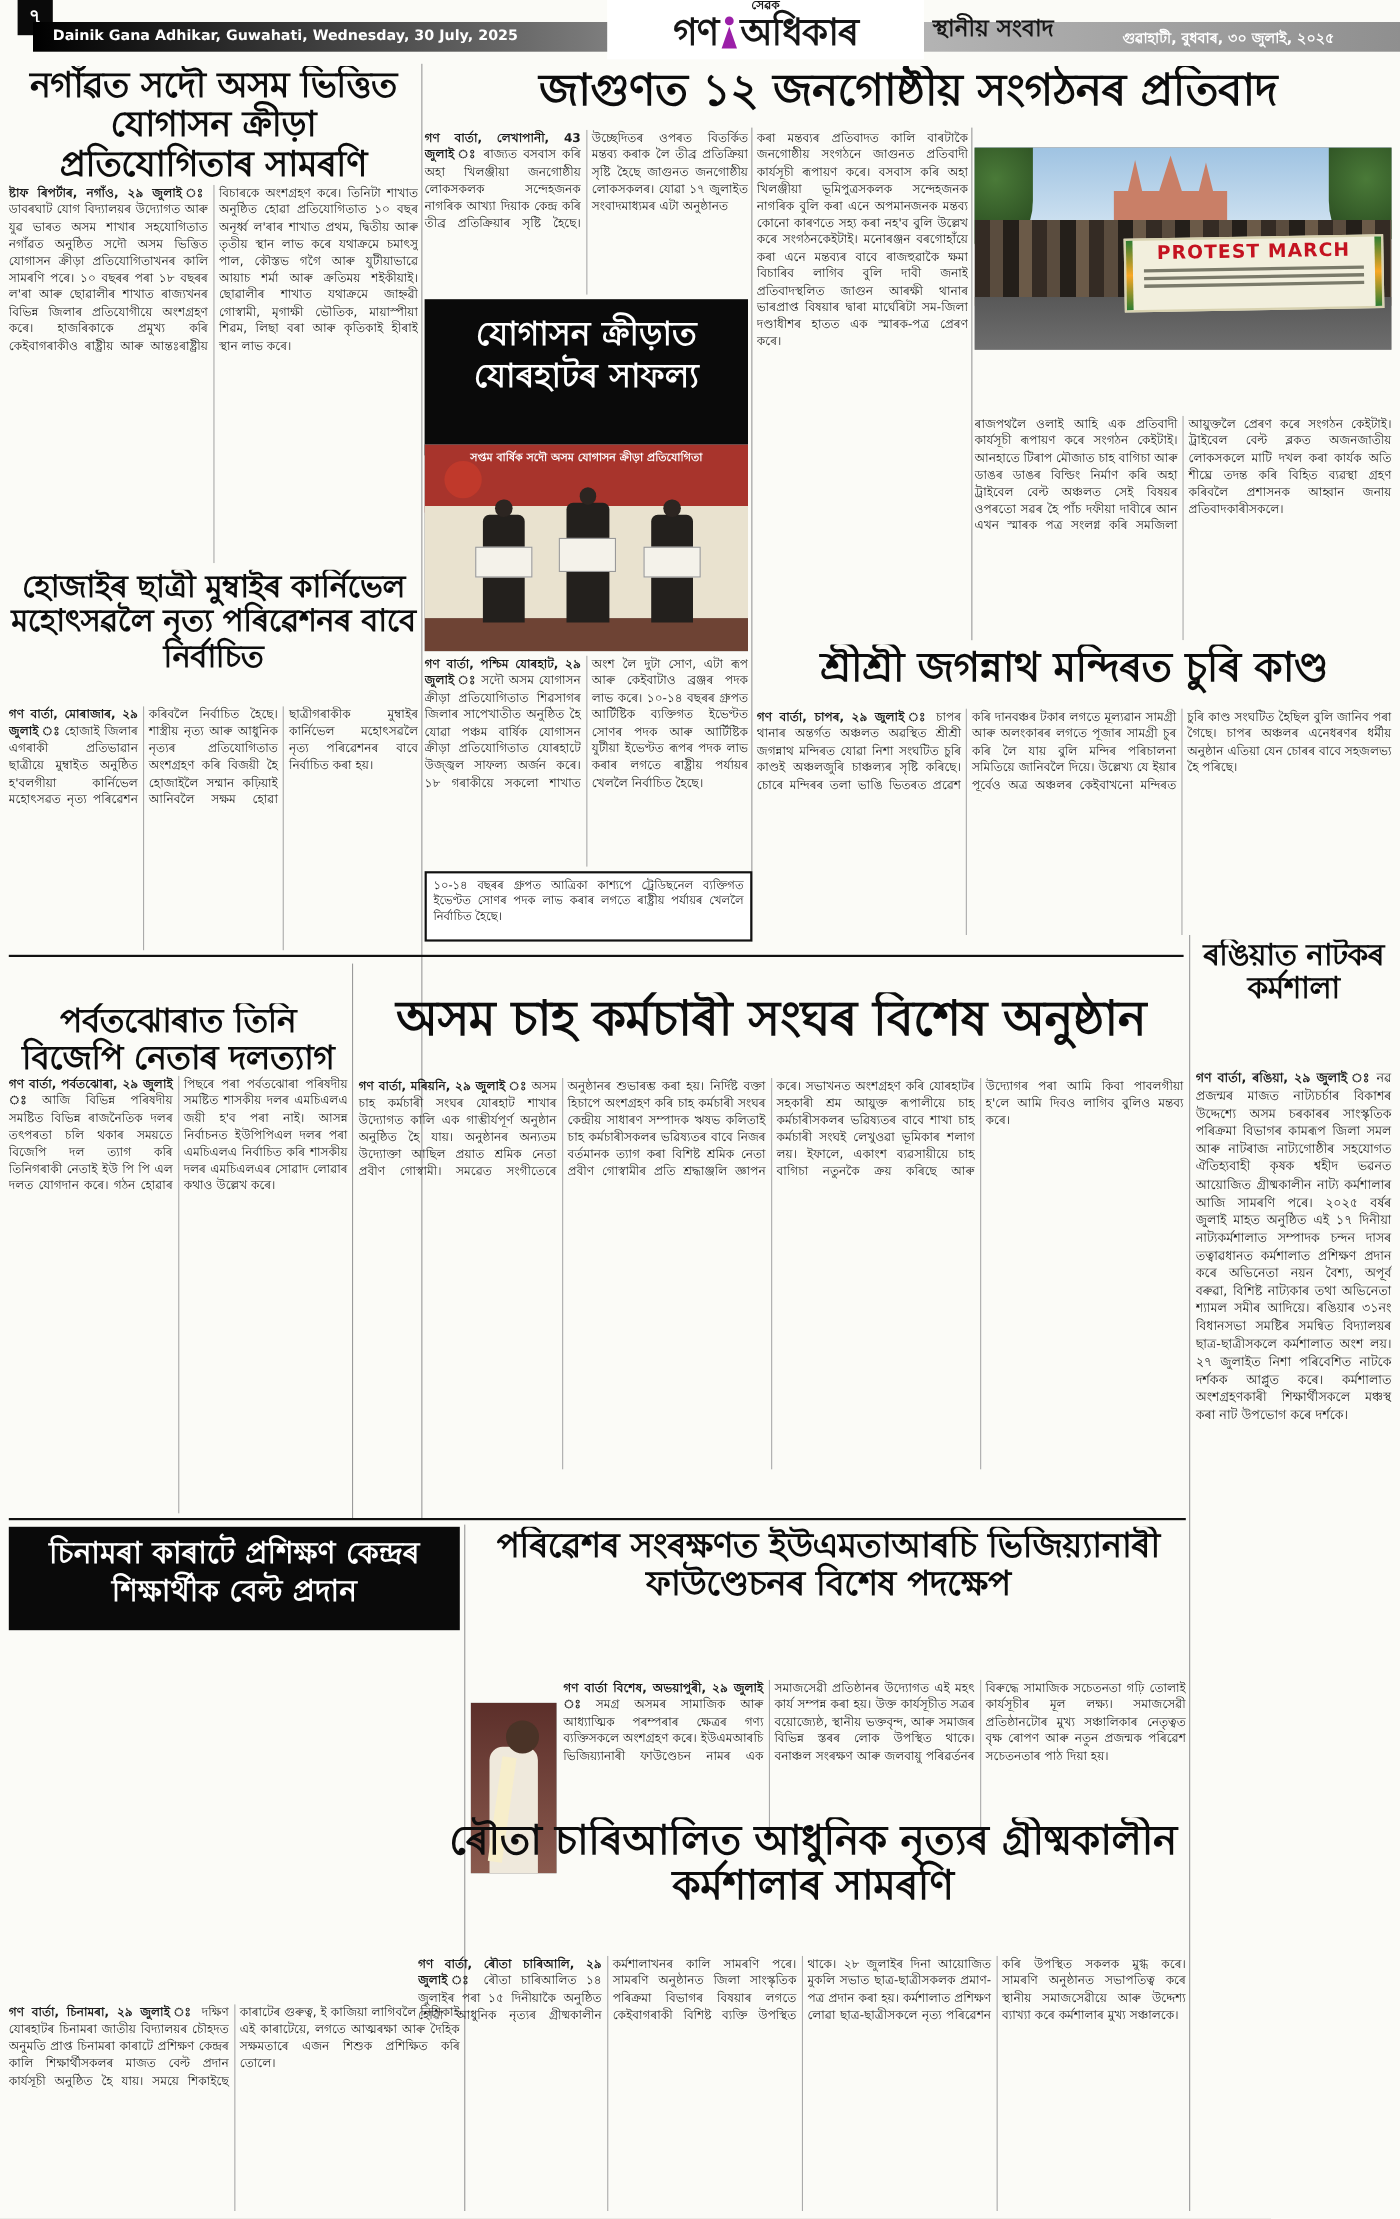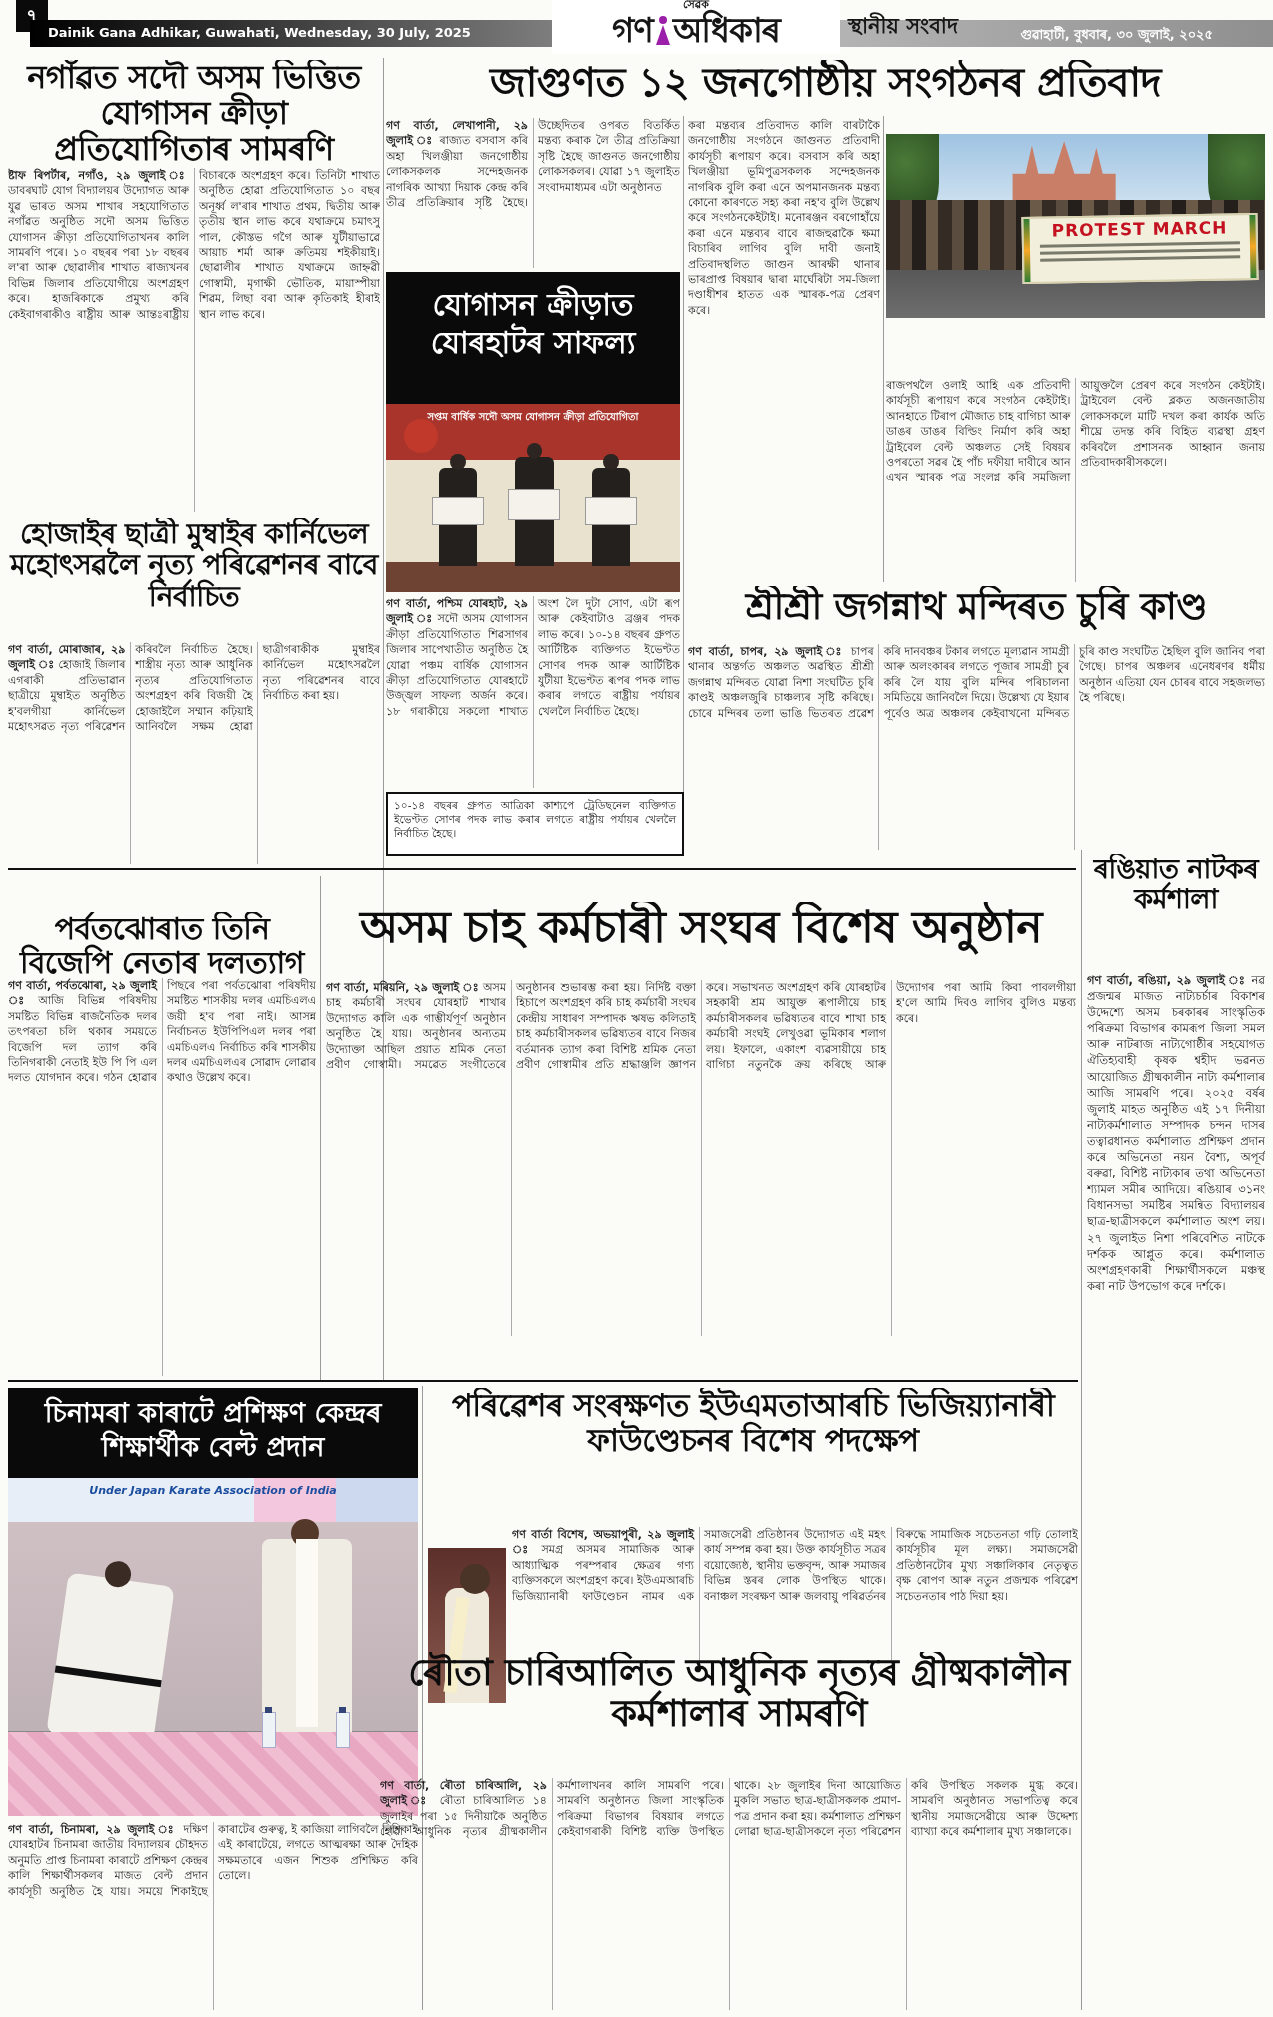--- a/index.html
+++ b/index.html
@@ -112,21 +112,21 @@
   <div class="abs hrule" style="left:8px;top:1380px;width:1070px;"></div>
 
   <div class="abs hl" style="left:8px;top:60px;width:372px;height:102px;font-size:32px;">নগাঁৱত সদৌ অসম ভিত্তিত যোগাসন ক্ৰীড়া প্ৰতিযোগিতাৰ সামৰণি</div>
   <div class="abs body-text cols2" style="left:8px;top:168px;width:372px;height:344px;">
     <span class="byline">ষ্টাফ ৰিপৰ্টাৰ, নগাঁও, ২৯ জুলাই ঃ</span>
     <span>ডাবৰঘাট যোগ বিদ্যালয়ৰ উদ্যোগত আৰু যুৱ ভাৰত অসম শাখাৰ সহযোগিতাত নগাঁৱত অনুষ্ঠিত সদৌ অসম ভিত্তিত যোগাসন ক্ৰীড়া প্ৰতিযোগিতাখনৰ কালি সামৰণি পৰে। ১০ বছৰৰ পৰা ১৮ বছৰৰ ল'ৰা আৰু ছোৱালীৰ শাখাত ৰাজ্যখনৰ বিভিন্ন জিলাৰ প্ৰতিযোগীয়ে অংশগ্ৰহণ কৰে। হাজৰিকাকে প্ৰমুখ্য কৰি কেইবাগৰাকীও ৰাষ্ট্ৰীয় আৰু আন্তঃৰাষ্ট্ৰীয় বিচাৰকে অংশগ্ৰহণ কৰে। তিনিটা শাখাত অনুষ্ঠিত হোৱা প্ৰতিযোগিতাত ১০ বছৰ অনূৰ্ধ্ব ল'ৰাৰ শাখাত প্ৰথম, দ্বিতীয় আৰু তৃতীয় স্থান লাভ কৰে যথাক্ৰমে চমাৎসু পাল, কৌস্তভ গগৈ আৰু যুটীয়াভাৱে আয়াচ শৰ্মা আৰু ক্ৰতিময় শইকীয়াই। ছোৱালীৰ শাখাত যথাক্ৰমে জাহ্নৱী গোস্বামী, মৃগাক্ষী ভৌতিক, মায়াস্পীয়া শিৱম, লিছা বৰা আৰু কৃতিকাই হীৰাই স্থান লাভ কৰে।</span>
   </div>
 
   <div class="abs hl" style="left:386px;top:60px;width:879px;height:52px;font-size:40px;">জাগুণত ১২ জনগোষ্ঠীয় সংগঠনৰ প্ৰতিবাদ</div>
   <div class="abs body-text cols2" style="left:386px;top:118px;width:294px;height:150px;">
-    <span class="byline">গণ বাৰ্তা, লেখাপানী, ২৯ জুলাই ঃ</span>
+    <span class="byline">গণ বাৰ্তা, লেখাপানী, 43 জুলাই ঃ</span>
     <span>ৰাজ্যত বসবাস কৰি অহা খিলঞ্জীয়া জনগোষ্ঠীয় লোকসকলক সন্দেহজনক নাগৰিক আখ্যা দিয়াক কেন্দ্ৰ কৰি তীব্ৰ প্ৰতিক্ৰিয়াৰ সৃষ্টি হৈছে। উচ্ছেদিতৰ ওপৰত বিতৰ্কিত মন্তব্য কৰাক লৈ তীব্ৰ প্ৰতিক্ৰিয়া সৃষ্টি হৈছে জাগুনত জনগোষ্ঠীয় লোকসকলৰ। যোৱা ১৭ জুলাইত সংবাদমাধ্যমৰ এটা অনুষ্ঠানত</span>
   </div>
   <div class="abs body-text" style="left:688px;top:118px;width:192px;height:466px;">
     <span>কৰা মন্তব্যৰ প্ৰতিবাদত কালি বাৰটাকৈ জনগোষ্ঠীয় সংগঠনে জাগুনত প্ৰতিবাদী কাৰ্যসূচী ৰূপায়ণ কৰে। বসবাস কৰি অহা খিলঞ্জীয়া ভূমিপুত্ৰসকলক সন্দেহজনক নাগৰিক বুলি কৰা এনে অপমানজনক মন্তব্য কোনো কাৰণতে সহ্য কৰা নহ'ব বুলি উল্লেখ কৰে সংগঠনকেইটাই। মনোৰঞ্জন বৰগোহাঁয়ে কৰা এনে মন্তব্যৰ বাবে ৰাজহুৱাকৈ ক্ষমা বিচাৰিব লাগিব বুলি দাবী জনাই প্ৰতিবাদস্থলিত জাগুন আৰক্ষী থানাৰ ভাৰপ্ৰাপ্ত বিষয়াৰ দ্বাৰা মাৰ্ঘেৰিটা সম-জিলা দণ্ডাধীশৰ হাতত এক স্মাৰক-পত্ৰ প্ৰেৰণ কৰে।</span>
   </div>
   <div class="abs photo" style="left:886px;top:134px;width:379px;height:184px;">
     <div class="pb-sky"></div>
     <div class="pb-temple"></div>
     <div class="pb-tree l"></div>
     <div class="pb-tree r"></div>
@@ -185,29 +185,20 @@
     <span>অসম চাহ কৰ্মচাৰী সংঘৰ যোৰহাট শাখাৰ উদ্যোগত কালি এক গাম্ভীৰ্যপূৰ্ণ অনুষ্ঠান অনুষ্ঠিত হৈ যায়। অনুষ্ঠানৰ অন্যতম উদ্যোক্তা আছিল প্ৰয়াত শ্ৰমিক নেতা প্ৰবীণ গোস্বামী। সমৱেত সংগীতেৰে অনুষ্ঠানৰ শুভাৰম্ভ কৰা হয়। নিৰ্দিষ্ট বক্তা হিচাপে অংশগ্ৰহণ কৰি চাহ কৰ্মচাৰী সংঘৰ কেন্দ্ৰীয় সাধাৰণ সম্পাদক ঋষভ কলিতাই চাহ কৰ্মচাৰীসকলৰ ভৱিষ্যতৰ বাবে নিজৰ বৰ্তমানক ত্যাগ কৰা বিশিষ্ট শ্ৰমিক নেতা প্ৰবীণ গোস্বামীৰ প্ৰতি শ্ৰদ্ধাঞ্জলি জ্ঞাপন কৰে। সভাখনত অংশগ্ৰহণ কৰি যোৰহাটৰ সহকাৰী শ্ৰম আয়ুক্ত ৰূপালীয়ে চাহ কৰ্মচাৰীসকলৰ ভৱিষ্যতৰ বাবে শাখা চাহ কৰ্মচাৰী সংঘই লেখুওৱা ভূমিকাৰ শলাগ লয়। ইফালে, একাংশ ব্যৱসায়ীয়ে চাহ বাগিচা নতুনকৈ ক্ৰয় কৰিছে আৰু উদ্যোগৰ পৰা আমি কিবা পাবলগীয়া হ'লে আমি দিবও লাগিব বুলিও মন্তব্য কৰে।</span>
   </div>
 
   <div class="abs hl" style="left:1087px;top:854px;width:178px;height:112px;font-size:27px;">ৰঙিয়াত নাটকৰ কৰ্মশালা</div>
   <div class="abs body-text" style="left:1087px;top:972px;width:178px;height:1038px;font-size:11.5px;">
     <span class="byline">গণ বাৰ্তা, ৰঙিয়া, ২৯ জুলাই ঃ</span>
     <span>নৱ প্ৰজন্মৰ মাজত নাট্যচৰ্চাৰ বিকাশৰ উদ্দেশ্যে অসম চৰকাৰৰ সাংস্কৃতিক পৰিক্ৰমা বিভাগৰ কামৰূপ জিলা সমল আৰু নাটৰাজ নাট্যগোষ্ঠীৰ সহযোগত ঐতিহ্যবাহী কৃষক শ্বহীদ ভৱনত আয়োজিত গ্ৰীষ্মকালীন নাট্য কৰ্মশালাৰ আজি সামৰণি পৰে। ২০২৫ বৰ্ষৰ জুলাই মাহত অনুষ্ঠিত এই ১৭ দিনীয়া নাট্যকৰ্মশালাত সম্পাদক চন্দন দাসৰ তত্বাৱধানত কৰ্মশালাত প্ৰশিক্ষণ প্ৰদান কৰে অভিনেতা নয়ন বৈশ্য, অপূৰ্ব বৰুৱা, বিশিষ্ট নাট্যকাৰ তথা অভিনেতা শ্যামল সমীৰ আদিয়ে। ৰঙিয়াৰ ৩১নং বিধানসভা সমষ্টিৰ সমন্বিত বিদ্যালয়ৰ ছাত্ৰ-ছাত্ৰীসকলে কৰ্মশালাত অংশ লয়। ২৭ জুলাইত নিশা পৰিবেশিত নাটকে দৰ্শকক আপ্লুত কৰে। কৰ্মশালাত অংশগ্ৰহণকাৰী শিক্ষাৰ্থীসকলে মঞ্চস্থ কৰা নাট উপভোগ কৰে দৰ্শকে।</span>
   </div>
 
   <div class="abs blackbox" style="left:8px;top:1388px;width:410px;height:86px;font-size:27px;padding-top:8px;">চিনামৰা কাৰাটে প্ৰশিক্ষণ কেন্দ্ৰৰ শিক্ষাৰ্থীক বেল্ট প্ৰদান</div>
-  <div class="abs photo" style="left:8px;top:1478px;width:410px;height:338px;">
-    <div class="ka-banner">Under Japan Karate Association of India</div>
-    <div class="ka-room"></div>
-    <div class="ka-girl"></div>
-    <div class="ka-man"></div>
-    <div class="ka-table"></div>
-    <div class="ka-bottle" style="left:62%;"></div>
-    <div class="ka-bottle" style="left:80%;"></div>
-  </div>
   <div class="abs body-text cols2" style="left:8px;top:1822px;width:410px;height:188px;">
     <span class="byline">গণ বাৰ্তা, চিনামৰা, ২৯ জুলাই ঃ</span>
     <span>দক্ষিণ যোৰহাটৰ চিনামৰা জাতীয় বিদ্যালয়ৰ চৌহদত অনুমতি প্ৰাপ্ত চিনামৰা কাৰাটে প্ৰশিক্ষণ কেন্দ্ৰৰ কালি শিক্ষাৰ্থীসকলৰ মাজত বেল্ট প্ৰদান কাৰ্যসূচী অনুষ্ঠিত হৈ যায়। সময়ে শিকাইছে কাৰাটেৰ গুৰুত্ব, ই কাজিয়া লাগিবলৈ নিশিকাই এই কাৰাটেয়ে, লগতে আত্মৰক্ষা আৰু দৈহিক সক্ষমতাৰে এজন শিশুক প্ৰশিক্ষিত কৰি তোলে।</span>
   </div>
 
   <div class="abs hl" style="left:428px;top:1388px;width:650px;height:110px;font-size:31px;">পৰিৱেশৰ সংৰক্ষণত ইউএমতাআৰচি ভিজিয়্যানাৰী ফাউণ্ডেচনৰ বিশেষ পদক্ষেপ</div>
   <div class="abs body-text cols3" style="left:512px;top:1527px;width:566px;height:142px;">
     <span class="byline">গণ বাৰ্তা বিশেষ, অভয়াপুৰী, ২৯ জুলাই ঃ</span>
     <span>সমগ্ৰ অসমৰ সামাজিক আৰু আধ্যাত্মিক পৰম্পৰাৰ ক্ষেত্ৰৰ গণ্য ব্যক্তিসকলে অংশগ্ৰহণ কৰে। ইউএমআৰচি ভিজিয়্যানাৰী ফাউণ্ডেচন নামৰ এক সমাজসেৱী প্ৰতিষ্ঠানৰ উদ্যোগত এই মহৎ কাৰ্য সম্পন্ন কৰা হয়। উক্ত কাৰ্যসূচীত সত্ৰৰ বয়োজ্যেষ্ঠ, স্থানীয় ভক্তবৃন্দ, আৰু সমাজৰ বিভিন্ন স্তৰৰ লোক উপস্থিত থাকে। বনাঞ্চল সংৰক্ষণ আৰু জলবায়ু পৰিৱৰ্তনৰ বিৰুদ্ধে সামাজিক সচেতনতা গঢ়ি তোলাই কাৰ্যসূচীৰ মূল লক্ষ্য। সমাজসেৱী প্ৰতিষ্ঠানটোৰ মুখ্য সঞ্চালিকাৰ নেতৃত্বত বৃক্ষ ৰোপণ আৰু নতুন প্ৰজন্মক পৰিৱেশ সচেতনতাৰ পাঠ দিয়া হয়।</span>
   </div>

